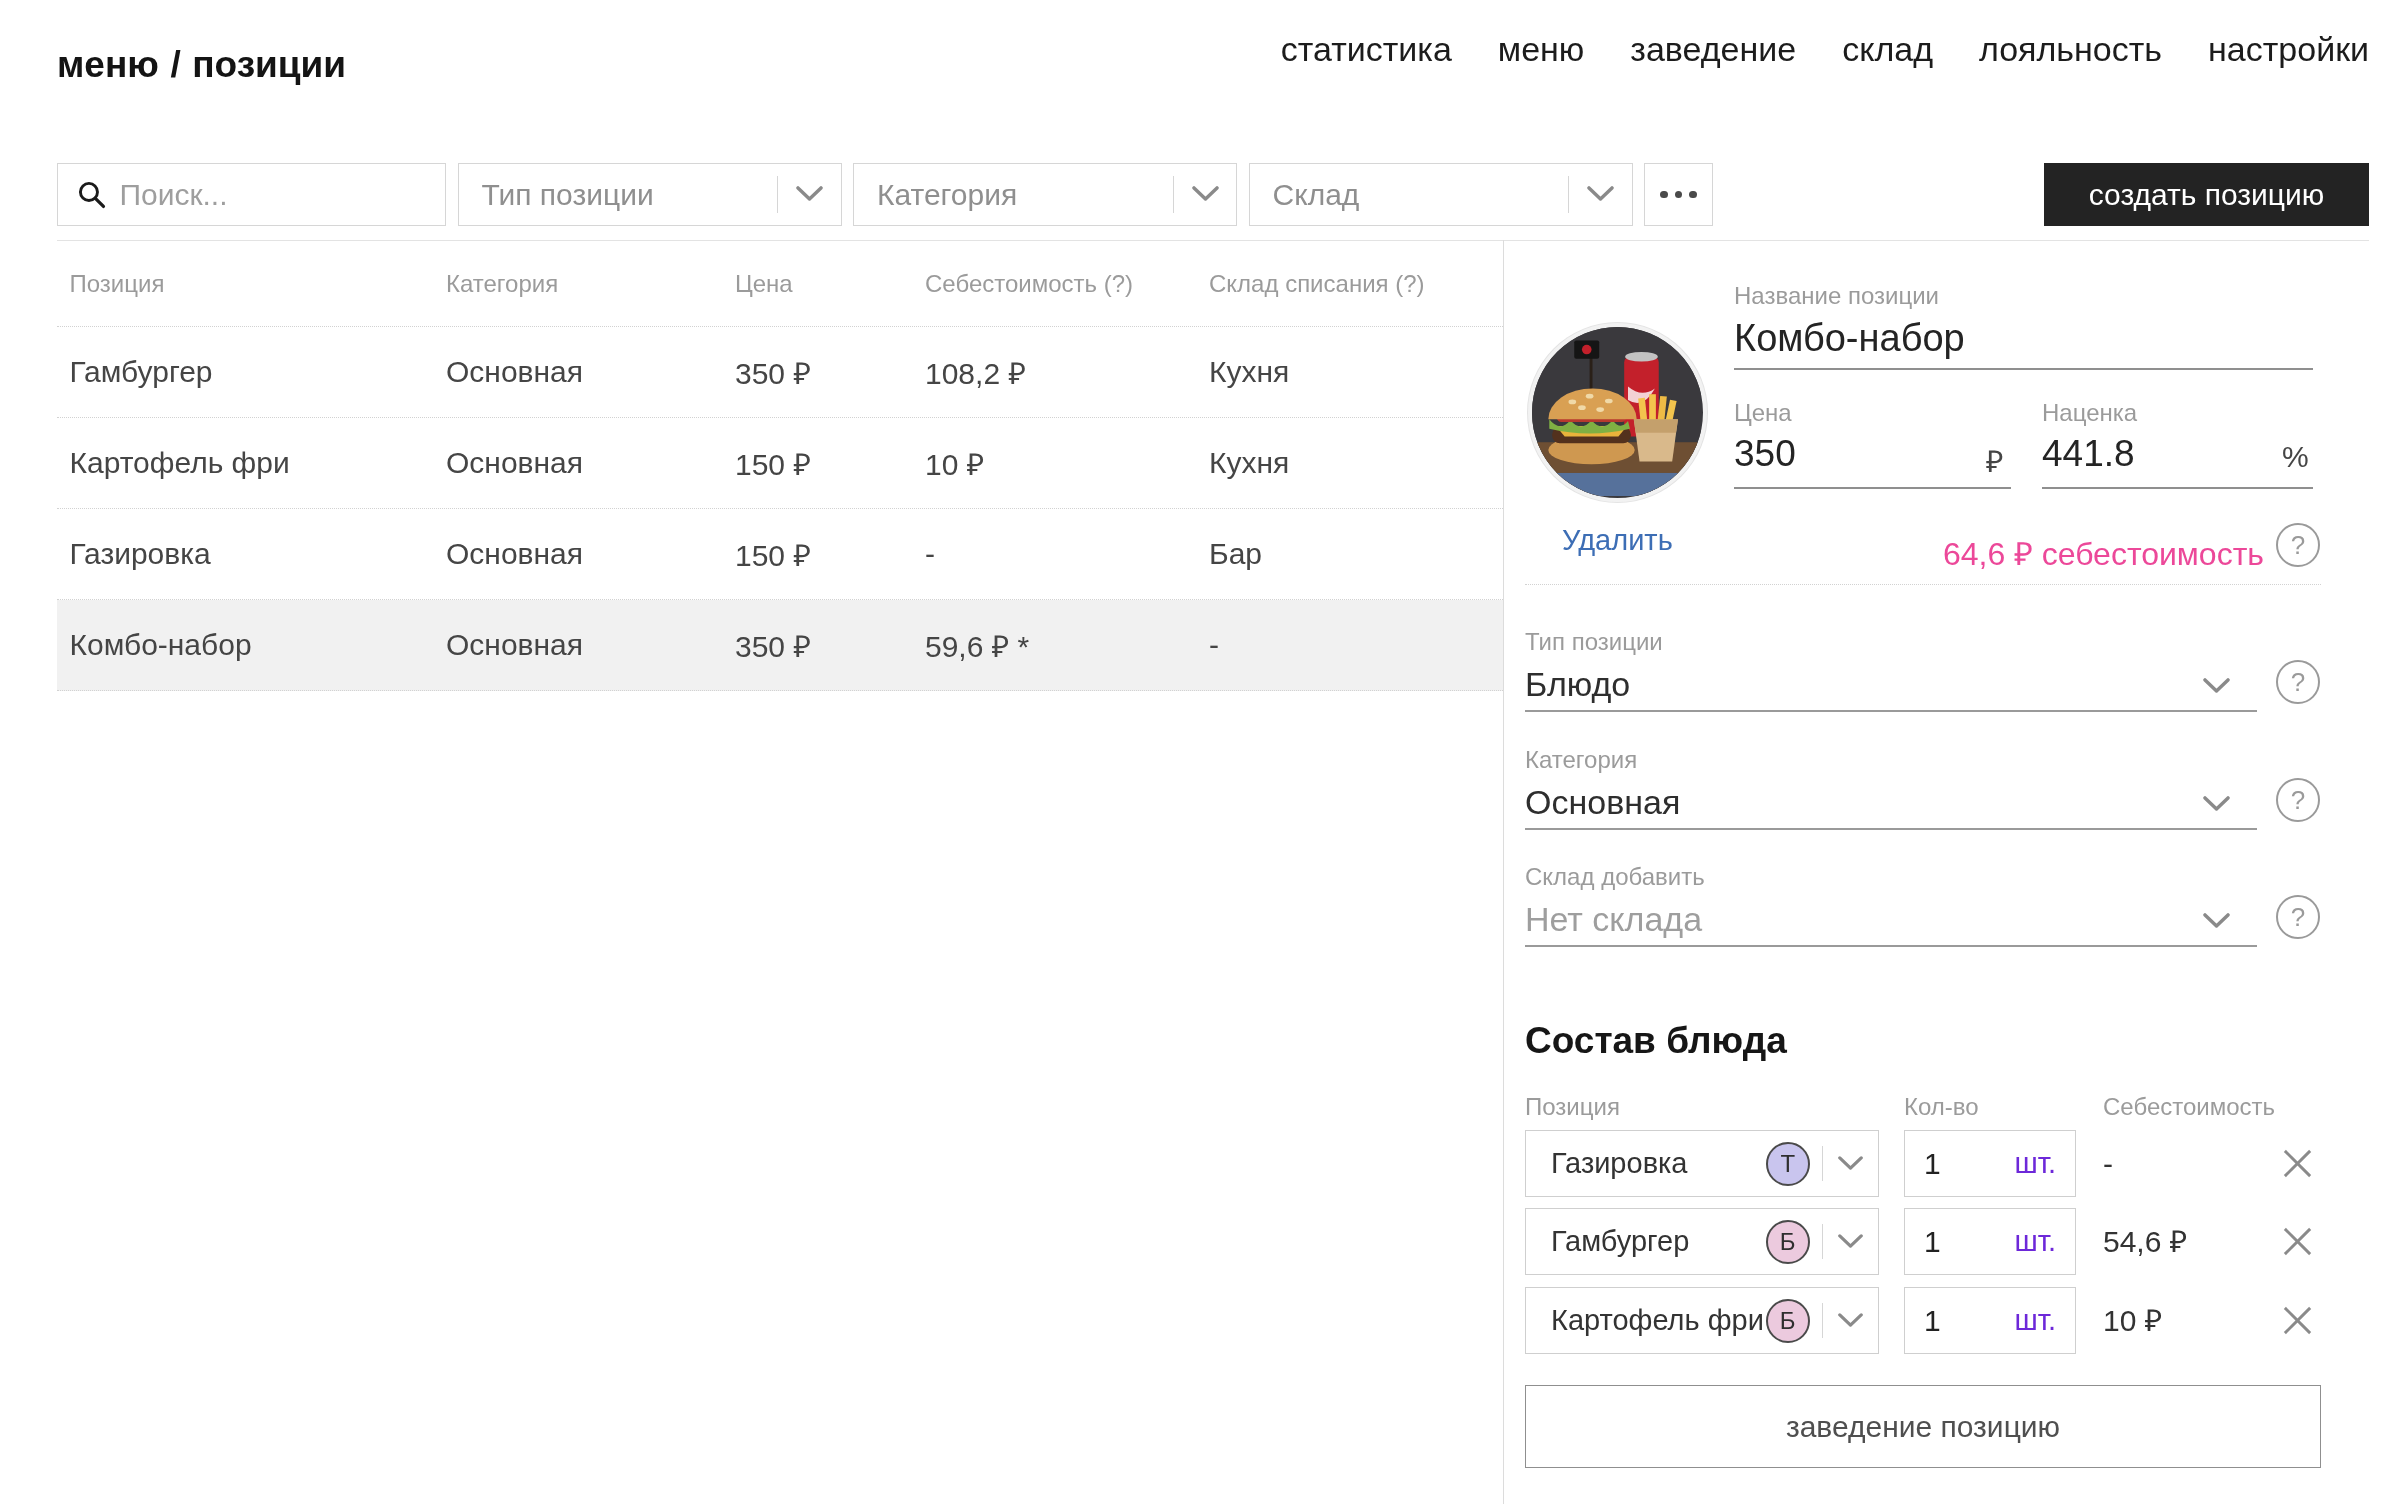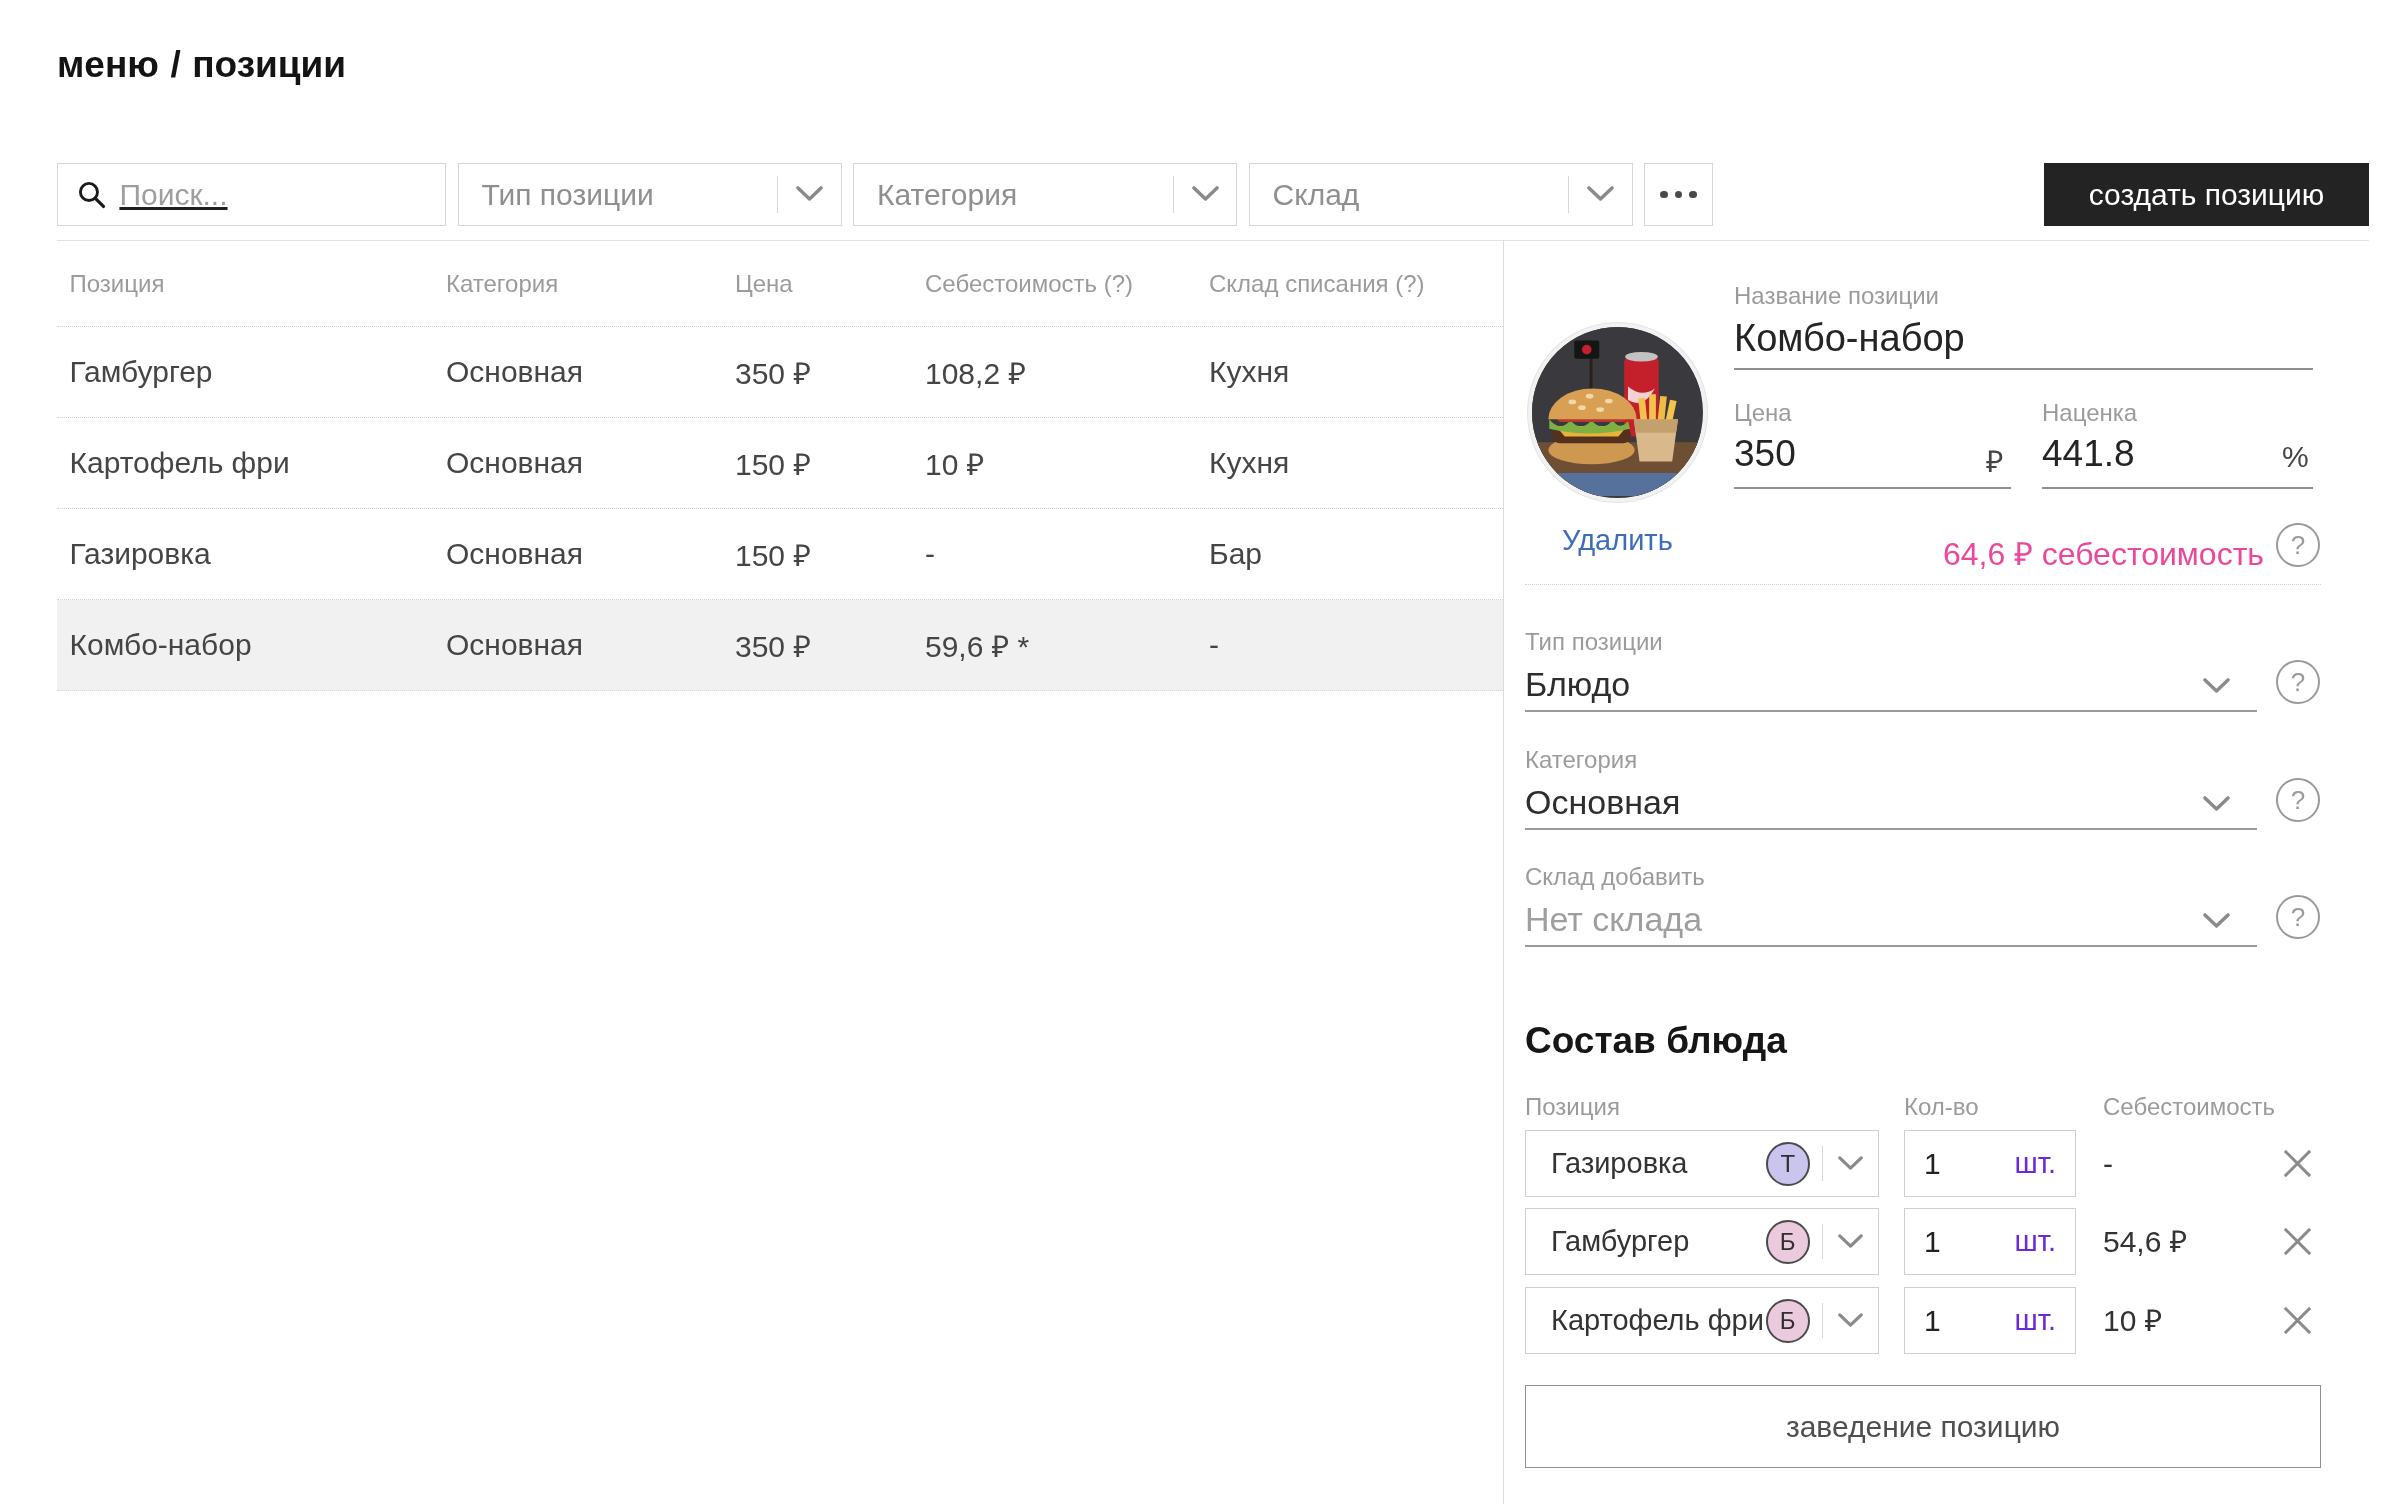--- a/index.html
+++ b/index.html
@@ -12,21 +12,21 @@
   
   .topbar { position:absolute; left:57px; right:37px; top:21px; height:56px; display:flex; align-items:center; }
   .breadcrumb { font-size:37px; font-weight:700; color:#141414; white-space:nowrap;margin-top:31px; }
   .breadcrumb .sep { margin:0 11.5px; font-weight:700; }
   .nav { margin-left:auto; display:flex; gap:46px; }
   .nav a { font-size:34px; color:#1c1c1c; text-decoration:none; white-space:nowrap; cursor:pointer; }
 
   
   .filterbar { position:absolute; left:57px; right:37px; top:163px; height:63px; display:flex; gap:11.5px; align-items:center; }
   .fbox { height:63px; border:1.9px solid #d6d6d6; background:#fff; display:flex; align-items:center; }
-  .search { width:389px; padding:0 17.3px 0 19px; gap:13.4px;text-decoration:underline; }
+  .search { width:389px; padding:0 17.3px 0 19px; gap:13.4px; }
   .search input { border:0; outline:0; width:100%; font-size:30px; color:#333; font-family:inherit; background:transparent; }
   .search input::placeholder { color:#9e9e9e; }
   .fselect { width:384px; padding-left:23px; color:#8f8f8f; font-size:30px; justify-content:space-between; cursor:pointer; }
   .fselect .rightside { display:flex; align-items:center; height:100%; }
   .vsep { width:1px; height:37px; background:#d6d6d6; margin-right:18px; }
   .chev { margin-right:17.3px; display:block; }
   .more { width:69px; justify-content:center; gap:6.7px; cursor:pointer; }
   .dot { width:7.7px; height:7.7px; border-radius:50%; background:#4a4a4a; }
   .create-btn { margin-left:auto; width:325px; height:63px; background:#232323; color:#fff; border:0;
     font-size:30px; font-family:inherit; display:flex; align-items:center; justify-content:center; cursor:pointer; }
@@ -103,20 +103,28 @@
 </style>
 </head>
 <body>
 
 <div class="app">
 
   <div class="topbar">
     <div class="breadcrumb">
       <span>меню</span><span class="sep">/</span><span>позиции</span>
     </div>
+    <nav class="nav">
+      <a>статистика</a>
+      <a>меню</a>
+      <a>заведение</a>
+      <a>склад</a>
+      <a>лояльность</a>
+      <a>настройки</a>
+    </nav>
   </div>
 
   <div class="filterbar">
     <div class="fbox search">
       <svg class="icon" width="33" height="33" viewBox="0 0 34 34">
         <circle cx="14" cy="14" r="10" fill="none" stroke="#1a1a1a" stroke-width="3.4"></circle>
         <line x1="21.5" y1="21.5" x2="31" y2="31" stroke="#1a1a1a" stroke-width="3.8" stroke-linecap="round"></line>
       </svg>
       <input type="text" placeholder="Поиск..." style="">
     </div>

